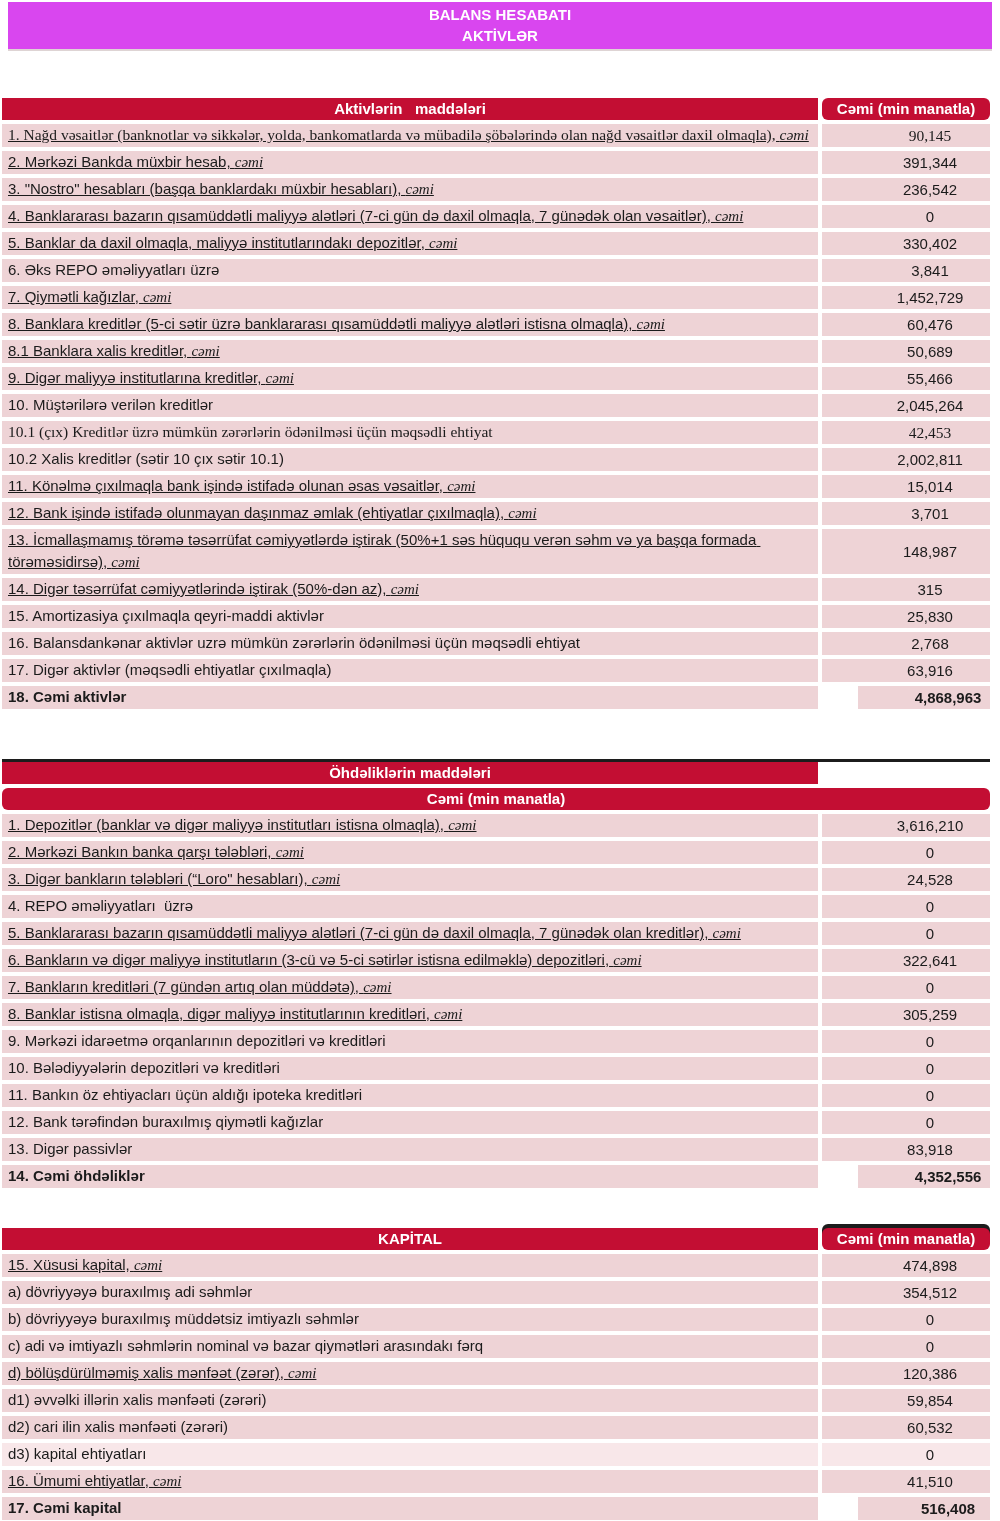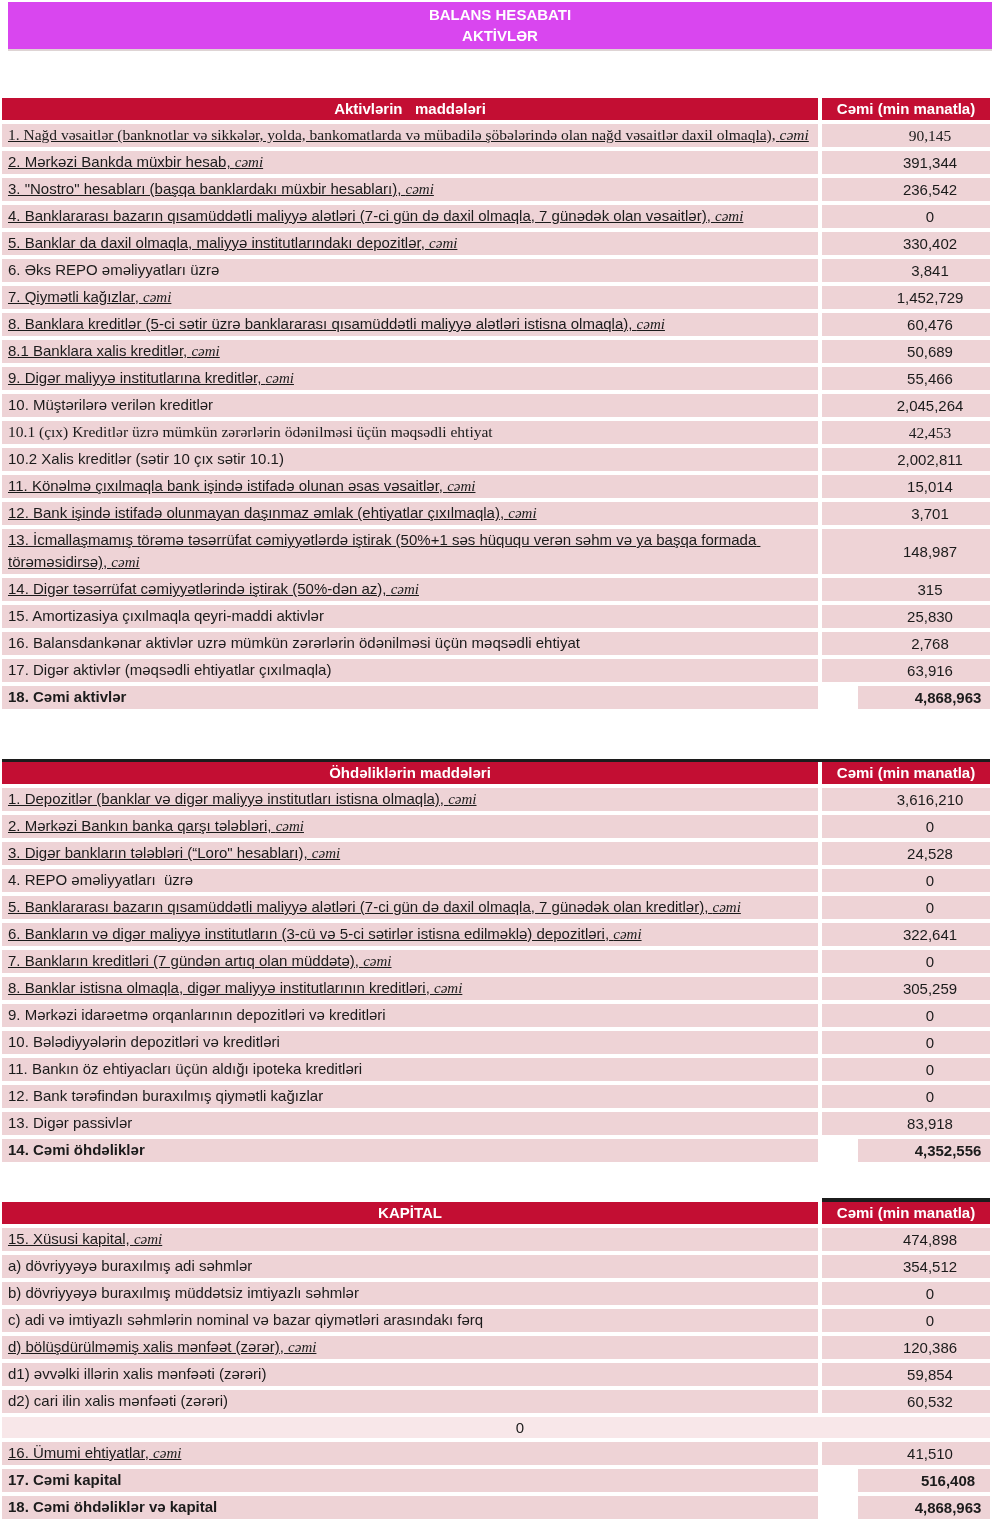--- a/index.html
+++ b/index.html
@@ -26,23 +26,23 @@
   #capital     { margin-top:40px; }
 
   .thead { display:flex; gap:4px; margin-bottom:4px; }
   .th {
     background:#C30E33; color:#ffffff;
     font-weight:bold; font-size:15px;
     height:22px; line-height:22px;
     box-sizing:border-box;
   }
   .th-label { width:816px; text-align:center; white-space:pre-wrap; }
-  .th-value { flex:1; text-align:center; }
-
-  #liabilities .thead { box-shadow:0 -3px 0 0 #1c1c1c; }
+  .th-value { flex:1; text-align:center;border-radius:6px; }
+
+  #liabilities .thead { box-shadow:0 -3px 0 0 #1c1c1c;flex-direction:column; }
   #capital .th-value  { box-shadow:0 -4px 0 0 #1c1c1c; }
 
   .row { display:flex; gap:4px; margin-bottom:4px; }
   .cell { background:#EED3D6; box-sizing:border-box; }
   .cell.label {
     width:816px;
     padding:0 8px 1px 6px;
     font-size:15px;
     line-height:22px;
     min-height:21px;
@@ -255,20 +255,21 @@
         </div>
         <div class="row">
           <div class="cell label">d1) əvvəlki illərin xalis mənfəəti (zərəri)</div>
           <div class="cell value">59,854</div>
         </div>
         <div class="row">
           <div class="cell label">d2) cari ilin xalis mənfəəti (zərəri)</div>
           <div class="cell value">60,532</div>
         </div>
         <div class="row light">
+          <div class="cell label">d3) kapital ehtiyatları</div>
           <div class="cell value">0</div>
         </div>
         <div class="row">
           <div class="cell label"><span class="txt"><span>16. Ümumi ehtiyatlar, </span><span class="cemi">cəmi</span></span></div>
           <div class="cell value">41,510</div>
         </div>
         <div class="row bold">
           <div class="cell label">17. Cəmi kapital</div>
           <div class="cell value">516,408</div>
         </div>

